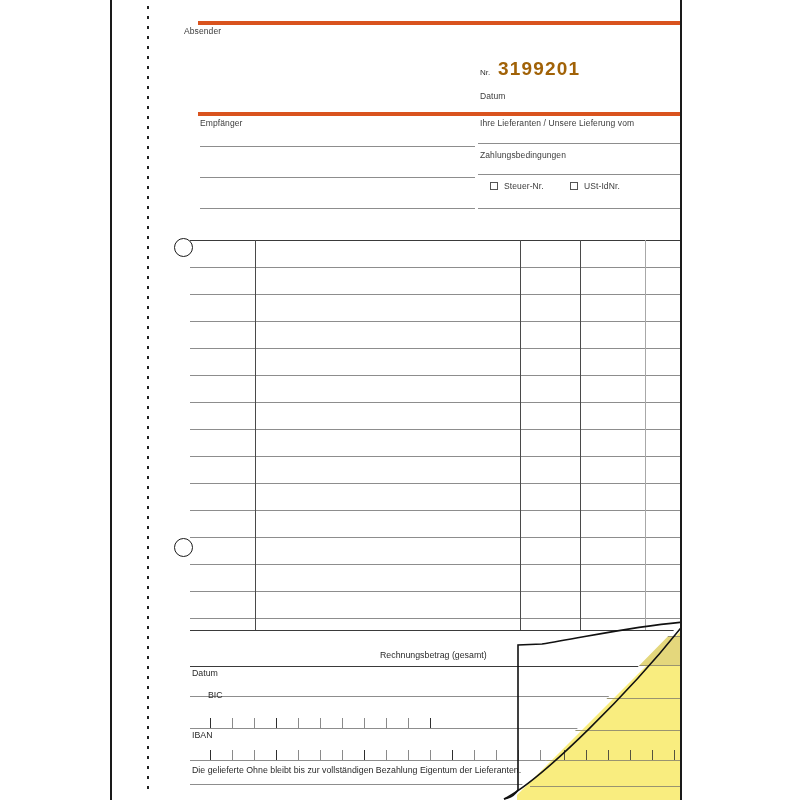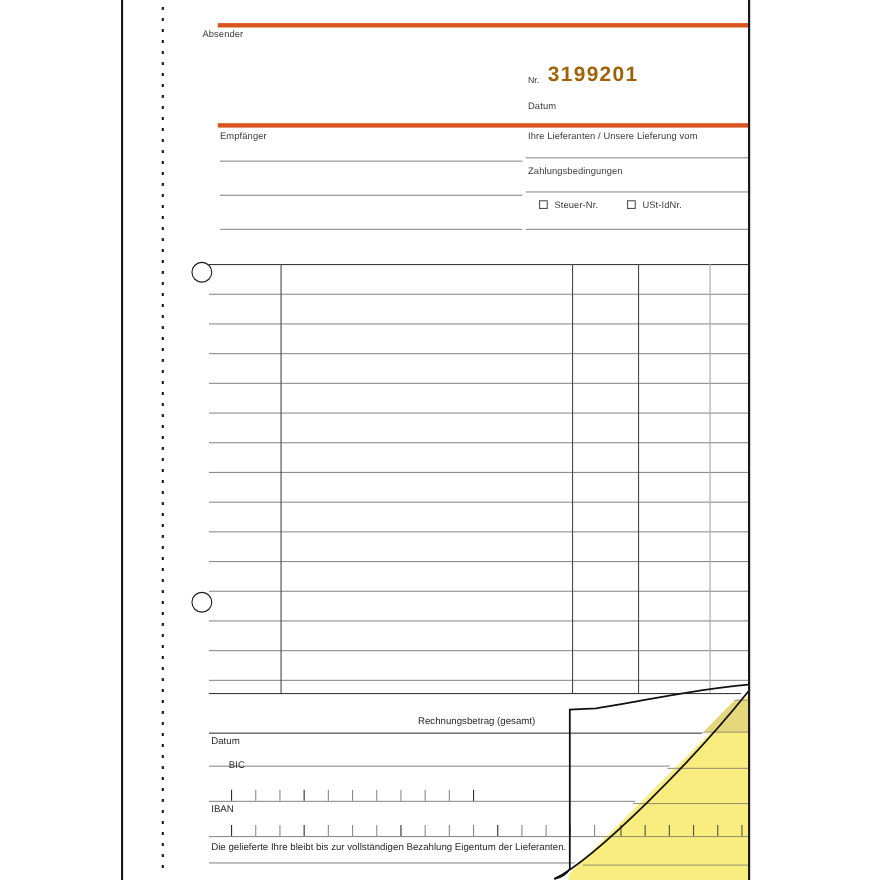--- a/index.html
+++ b/index.html
@@ -181,21 +181,21 @@
       <div class="tick" style="left:296px;top:750px;height:10px;"></div>
       <div class="tick" style="left:318px;top:750px;height:10px;"></div>
       <div class="tick strong" style="left:340px;top:750px;height:10px;"></div>
       <div class="tick" style="left:362px;top:750px;height:10px;"></div>
       <div class="tick" style="left:384px;top:750px;height:10px;"></div>
       <div class="tick" style="left:406px;top:750px;height:10px;"></div>
       <div class="tick" style="left:428px;top:750px;height:10px;"></div>
       <div class="tick" style="left:450px;top:750px;height:10px;"></div>
       <div class="tick" style="left:472px;top:750px;height:10px;"></div>
 
-      <div class="lbl-b" style="left:80px;top:765px;">Die gelieferte Ihre bleibt bis zur vollständigen Bezahlung Eigentum der Lieferanten.</div>
+      <div class="lbl-b" style="left:80px;top:765px;">Die gelieferte Ohne bleibt bis zur vollständigen Bezahlung Eigentum der Lieferanten.</div>
       <div class="rule" style="left:78px;top:784px;width:494px;"></div>
 
     </div>
 
     <svg class="fold" viewBox="0 0 572 200">
       <path d="M 572 22 C 520 26 470 38 430 44 L 406 45 L 406 190
                C 402 196 398 198 392 199" fill="none" stroke="#111" stroke-width="1.6"></path>
       <path d="M 392 199 C 430 180 520 90 572 24" fill="none" stroke="#111" stroke-width="1.6"></path>
     </svg>
 

